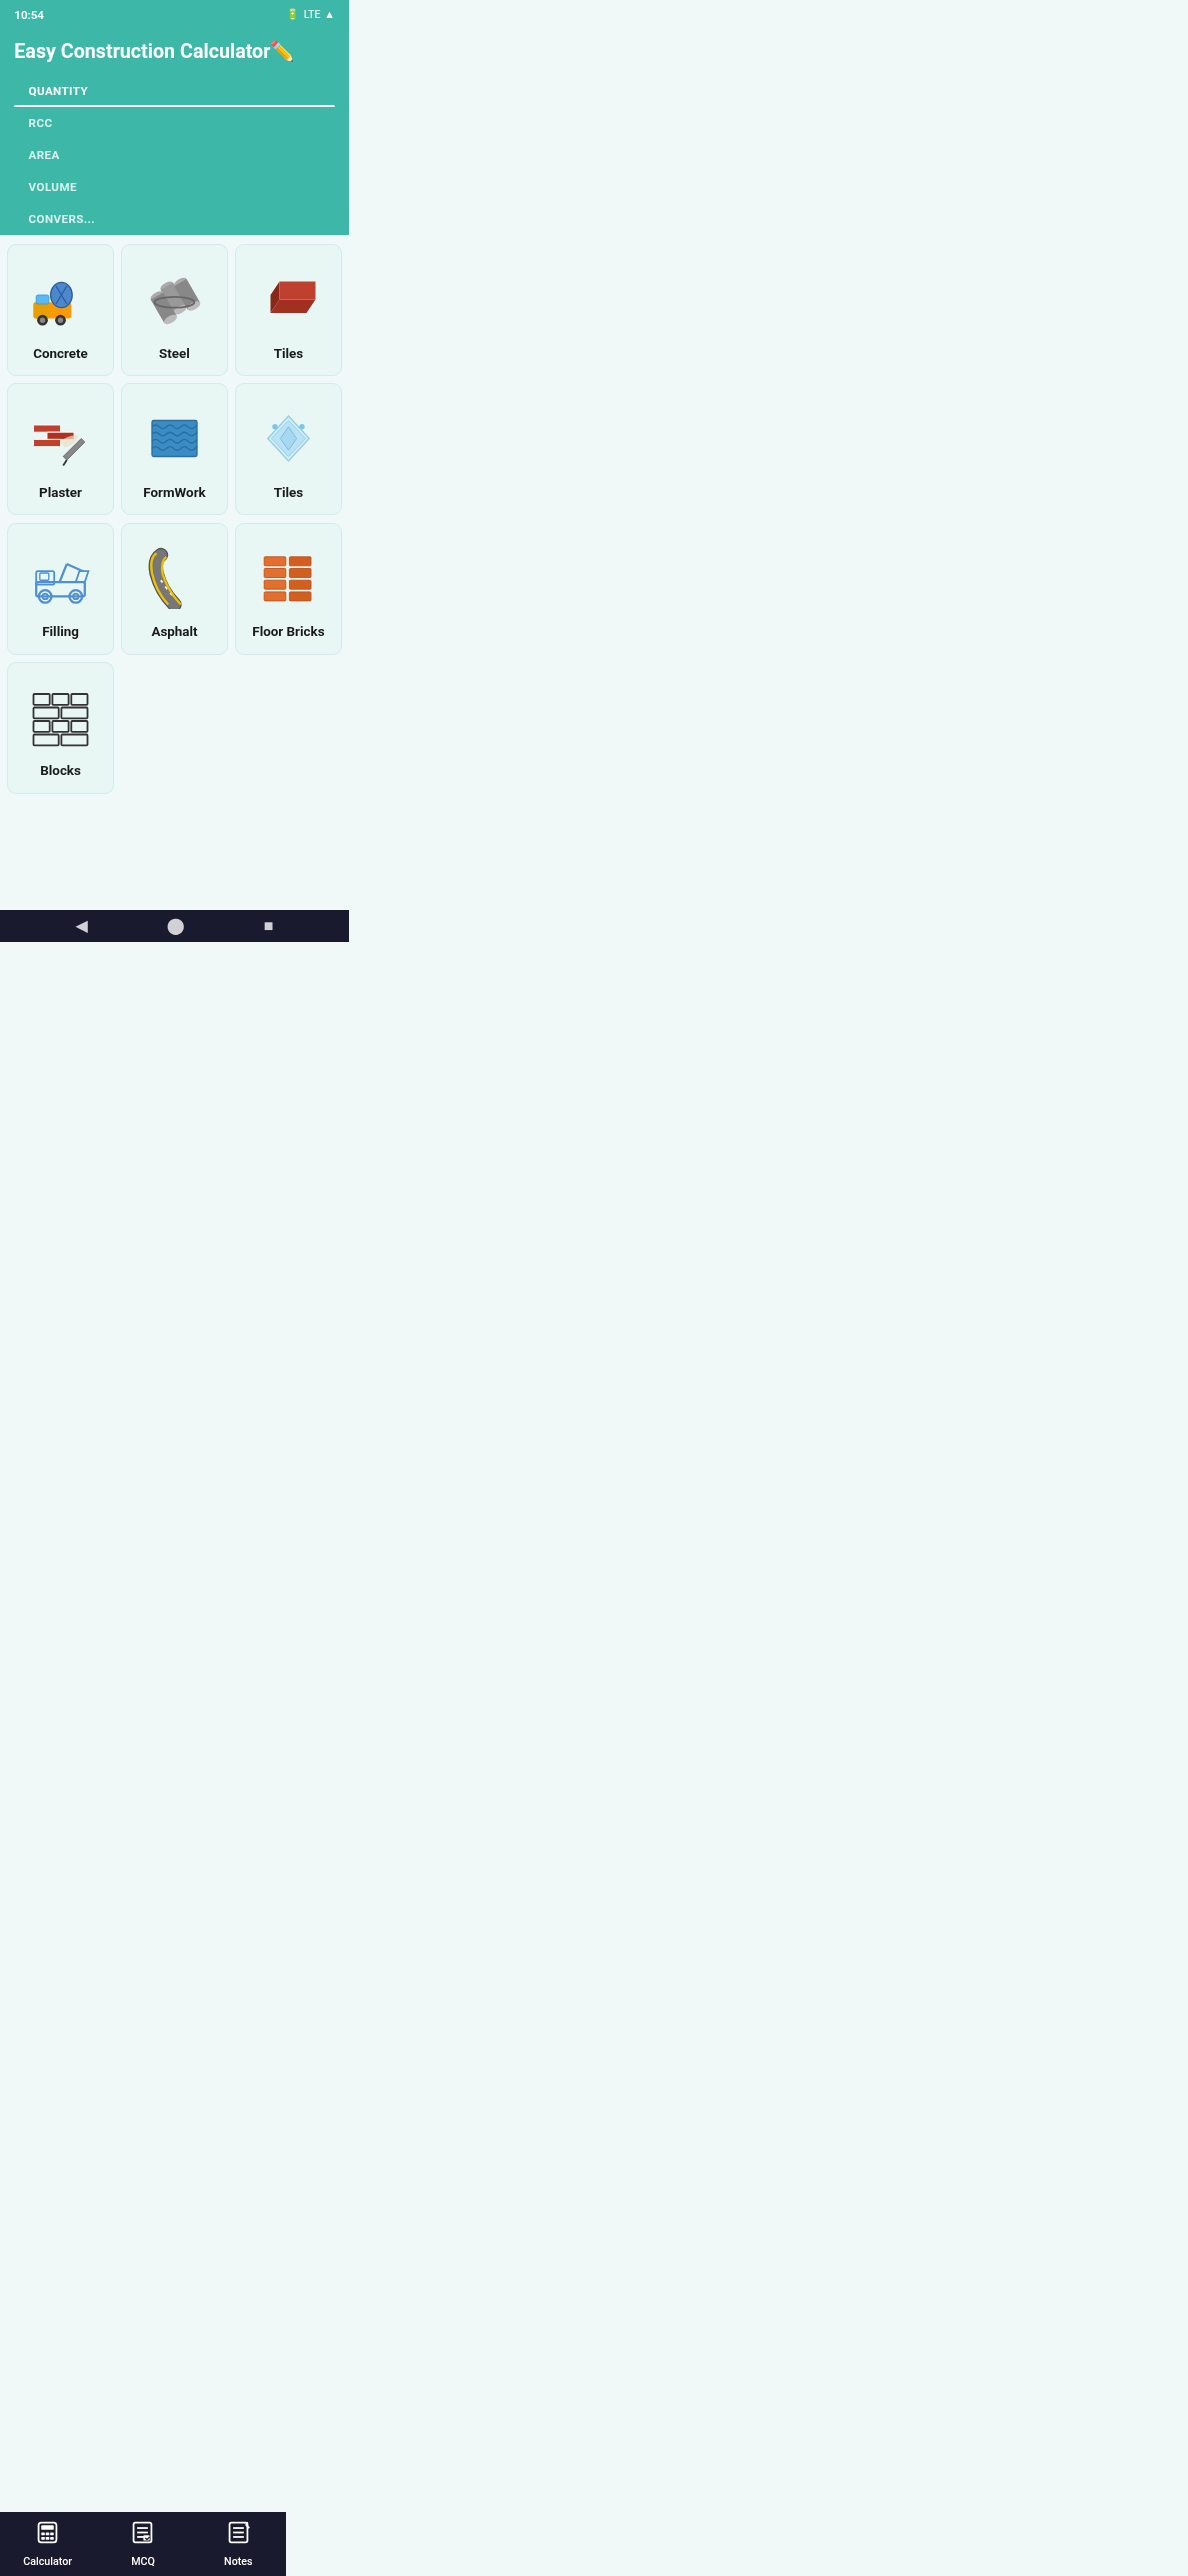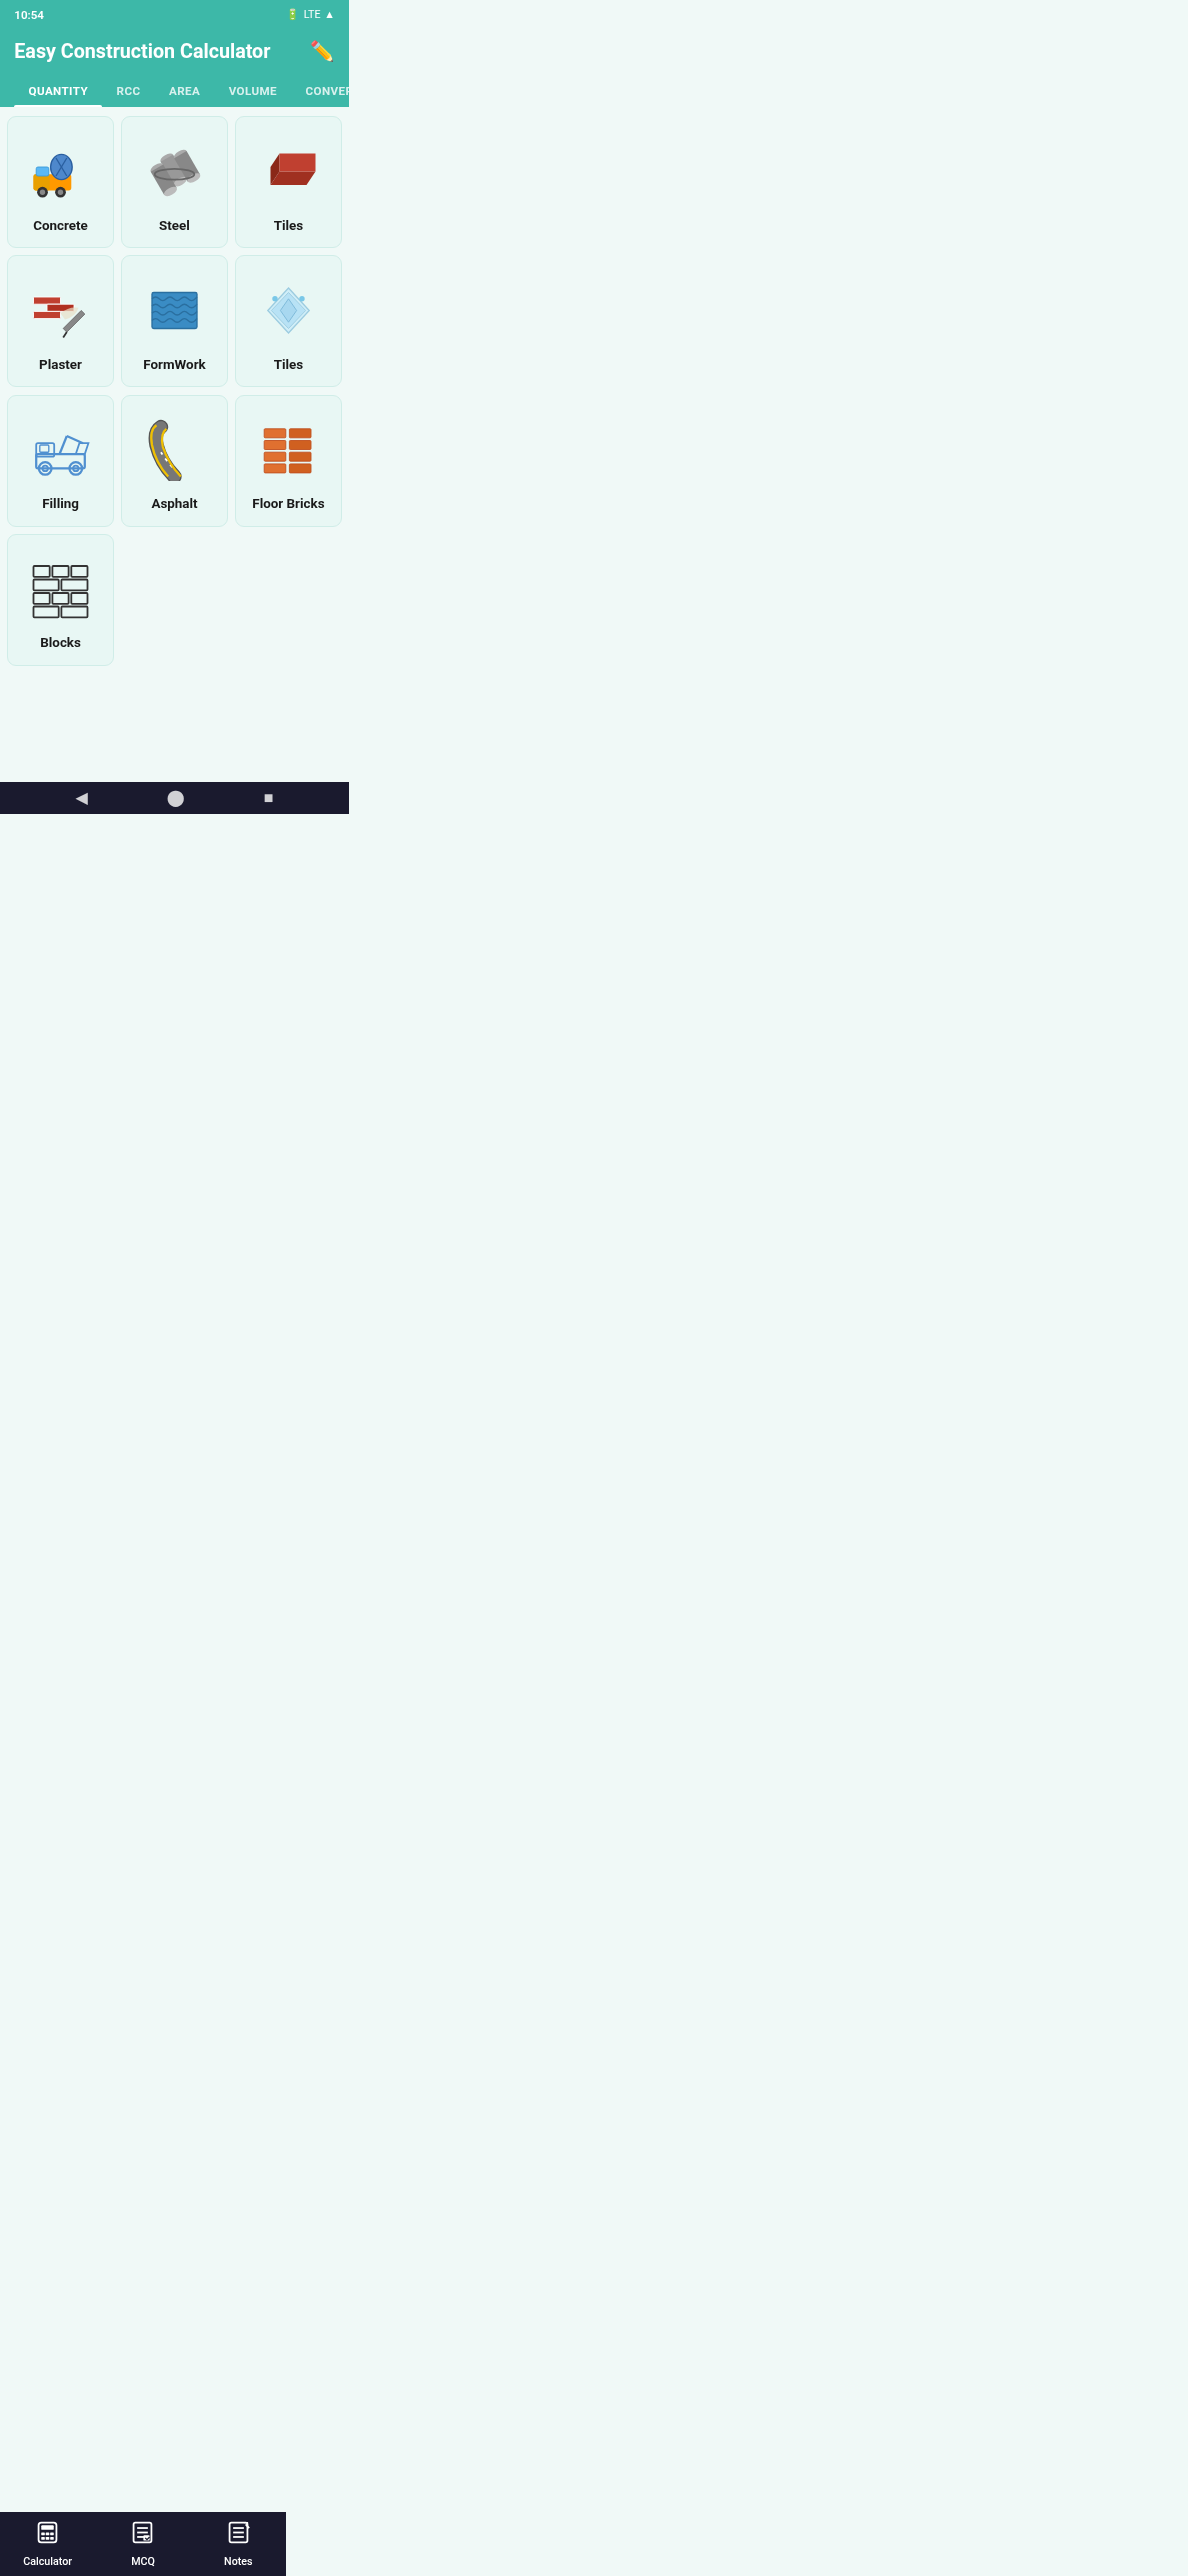--- a/index.html
+++ b/index.html
@@ -41,40 +41,41 @@
     }
 
     
     .header {
       background: #3db8a8;
       padding: 10.7px 14.3px 0 14.3px;
     }
 
     .header-top {
       display: flex;
-      justify-content: space-between;
+      justify-content: flex-start;
       align-items: center;
       margin-bottom: 12.5px;
     }
 
     .header-title {
       color: white;
       font-size: 19.7px;
       font-weight: 700;
     }
 
     .header-edit-icon {
       color: white;
       font-size: 19.7px;
     }
 
     
     .tabs {
       display: flex;
       gap: 0;
+      flex-direction: column;
     }
 
     .tab {
       padding: 9px 14.3px;
       font-size: 11.6px;
       font-weight: 700;
       color: rgba(255,255,255,0.8);
       cursor: pointer;
       letter-spacing: 0.4px;
       position: relative;

